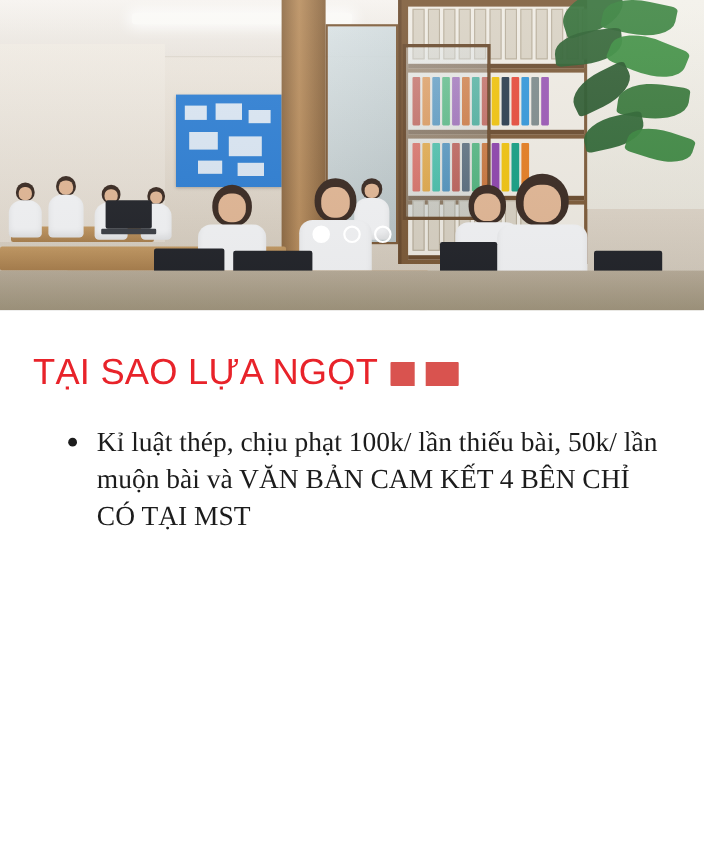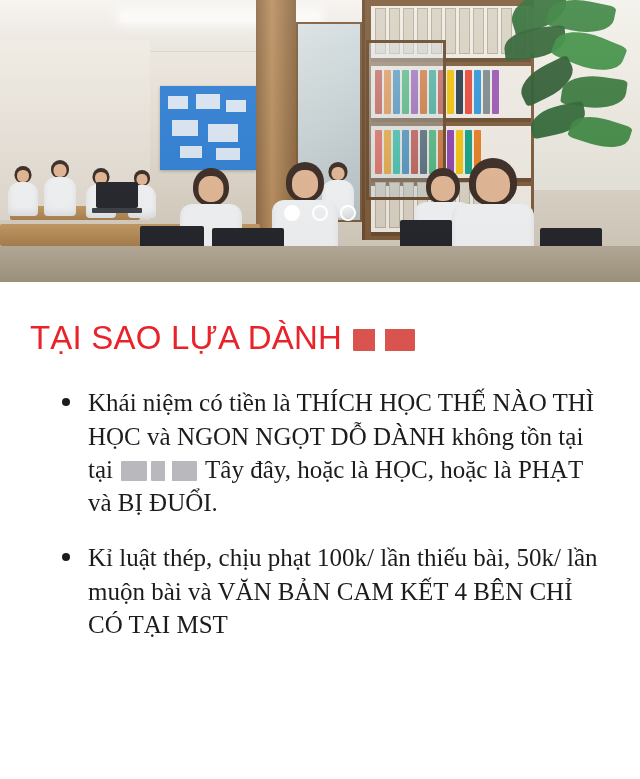--- a/index.html
+++ b/index.html
@@ -398,20 +398,19 @@
 
   <div class="dots">
     <div class="dot active"></div>
     <div class="dot"></div>
     <div class="dot"></div>
   </div>
 </div>
 
 <div class="content">
 
-  <h1 class="headline"><span>TẠI SAO LỰA DÀNH </span><span class="redact r-brand"></span><br></h1>
+  <h1 class="headline"><span>TẠI SAO LỰA NGỌT </span><span class="redact r-brand"></span><br></h1>
 
   <ul class="bullets">
-    <li><span>Khái niệm có tiền là THÍCH HỌC THẾ NÀO THÌ HỌC và NGON NGỌT DỖ DÀNH không tồn tại tại </span><span class="redact gray r-word1"></span><span class="redact gray r-word2"></span><span> Tây đây, hoặc là HỌC, hoặc là PHẠT và BỊ ĐUỔI.</span></li>
     <li><span>Kỉ luật thép, chịu phạt 100k/ lần thiếu bài, 50k/ lần muộn bài và VĂN BẢN CAM KẾT 4 BÊN CHỈ CÓ TẠI MST</span></li>
   </ul>
 
 </div>
 
 </body></html>

